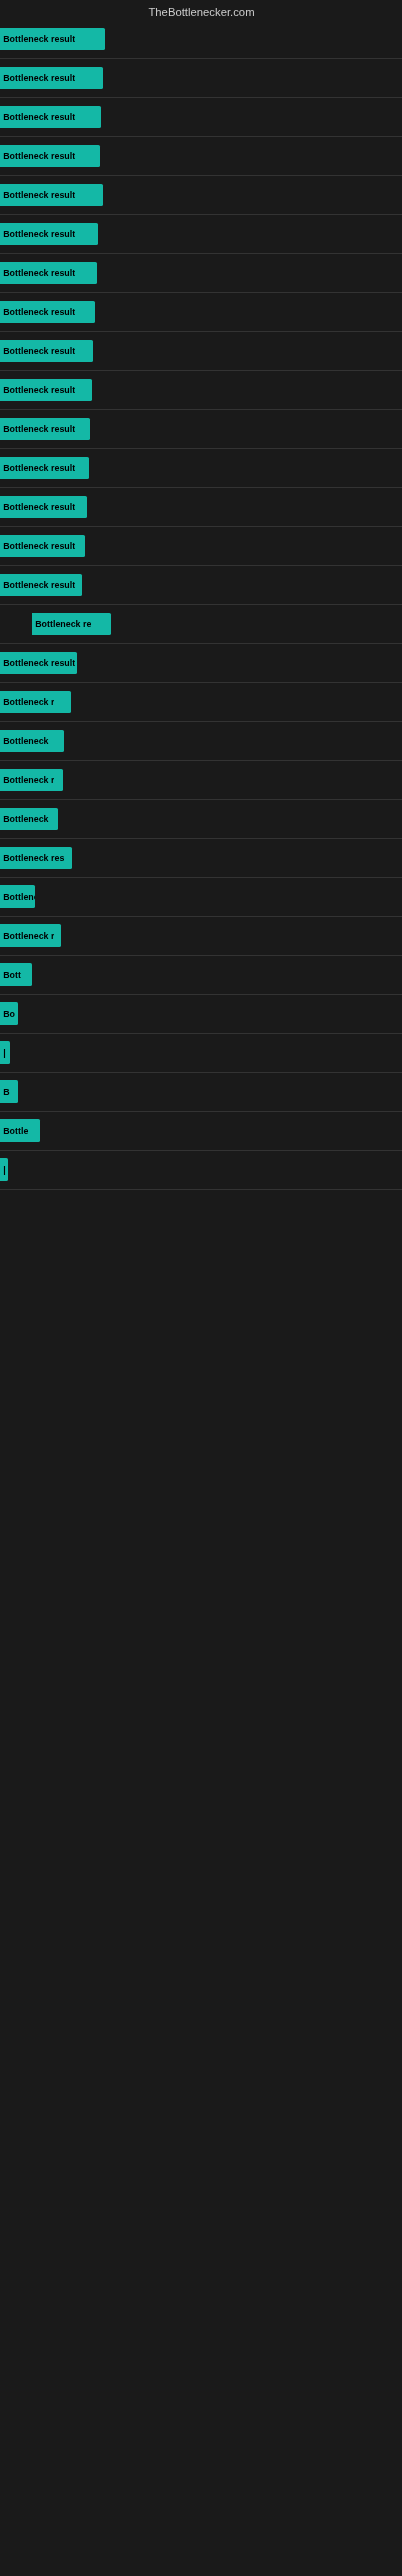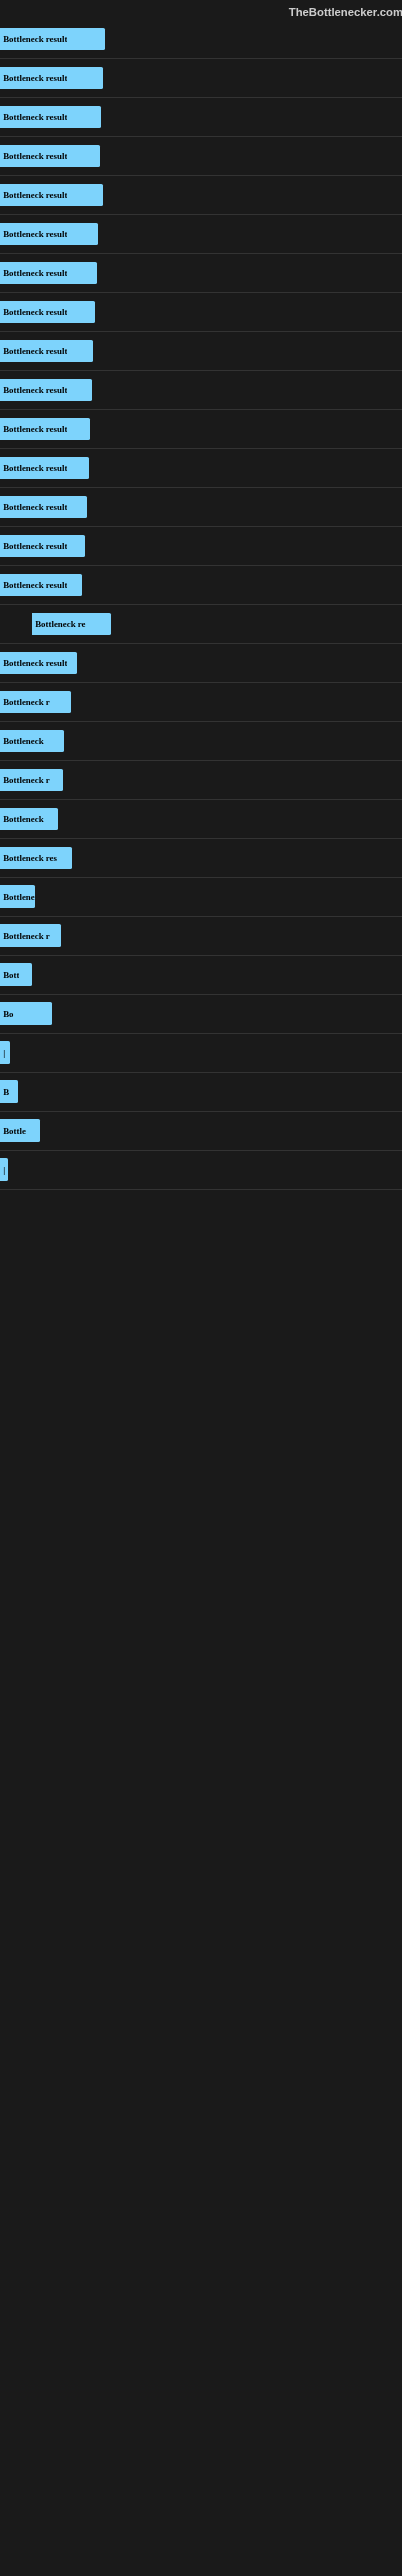--- a/index.html
+++ b/index.html
@@ -8,43 +8,41 @@
       box-sizing: border-box;
     }
     body {
       width: 403px;
       min-height: 2576px;
       background-color: #1a1a1a;
       font-family: Arial, sans-serif;
       position: relative;
     }
     .site-title {
-      text-align: right;
+      text-align: center;
       color: #cccccc;
       font-size: 11.3px;
       padding: 6.4px 0 3.2px 0;
-      font-weight: bold;
     }
     .bar-container {
       position: relative;
       width: 100%;
       height: 35px;
       display: flex;
       align-items: center;
       margin-bottom: 0;
     }
     .bar {
       height: 22.5px;
-      background-color: #7dd3fc;
+      background-color: #14b8a6;
       display: flex;
       align-items: center;
       padding-left: 3.2px;
       border-radius: 0 1.6px 1.6px 0;
       min-width: 8px;
-      font-family: Liberation Serif, serif;
     }
     .bar-label {
       color: #000000;
       font-size: 8.9px;
       font-weight: bold;
       white-space: nowrap;
       overflow: hidden;
     }
     .separator {
       height: 0.8px;
@@ -204,21 +202,21 @@
       </div>
     </div>
     <div class="separator"></div>
     <div class="bar-container">
       <div class="bar" style="width: 32px;">
         <span class="bar-label">Bott</span>
       </div>
     </div>
     <div class="separator"></div>
     <div class="bar-container">
-      <div class="bar" style="width: 52px;">
+      <div class="bar" style="width: 18px;">
         <span class="bar-label">Bo</span>
       </div>
     </div>
     <div class="separator"></div>
     <div class="bar-container">
       <div class="bar" style="width: 9.7px;">
         <span class="bar-label">|</span>
       </div>
     </div>
     <div class="separator"></div>

